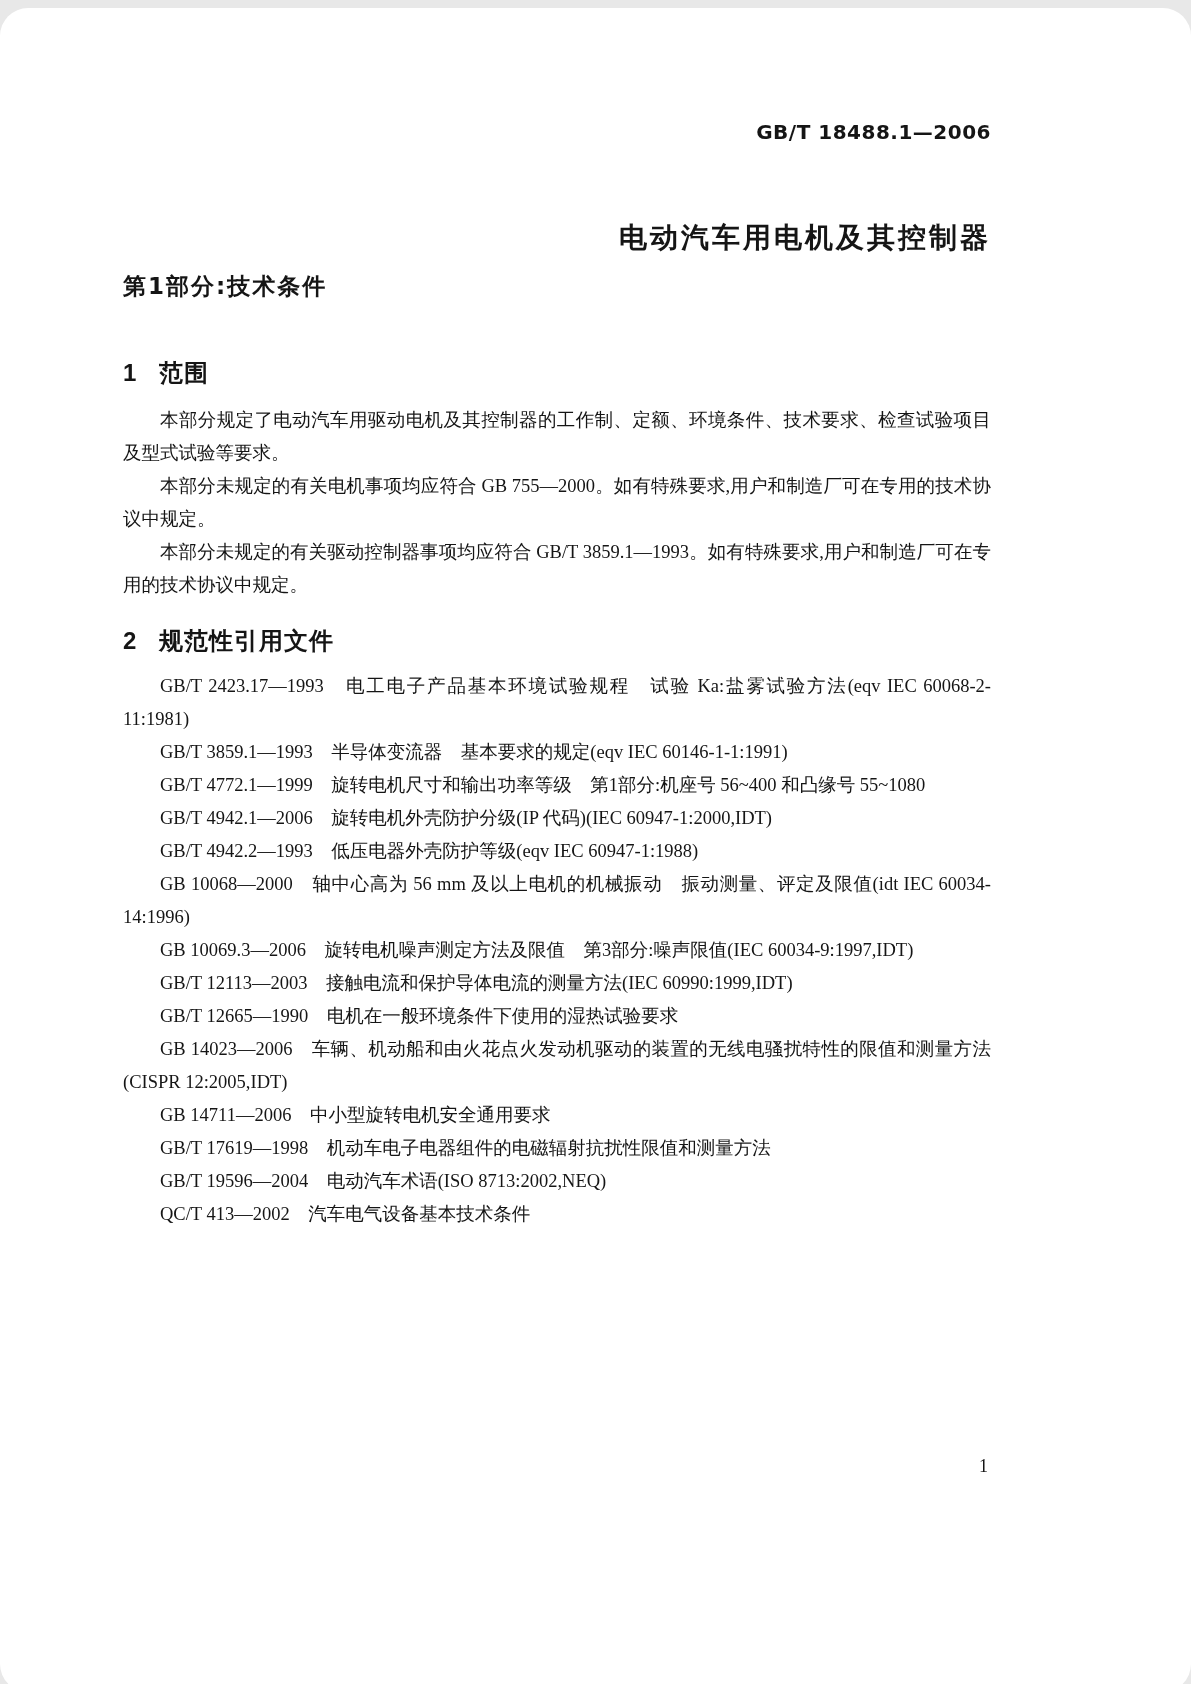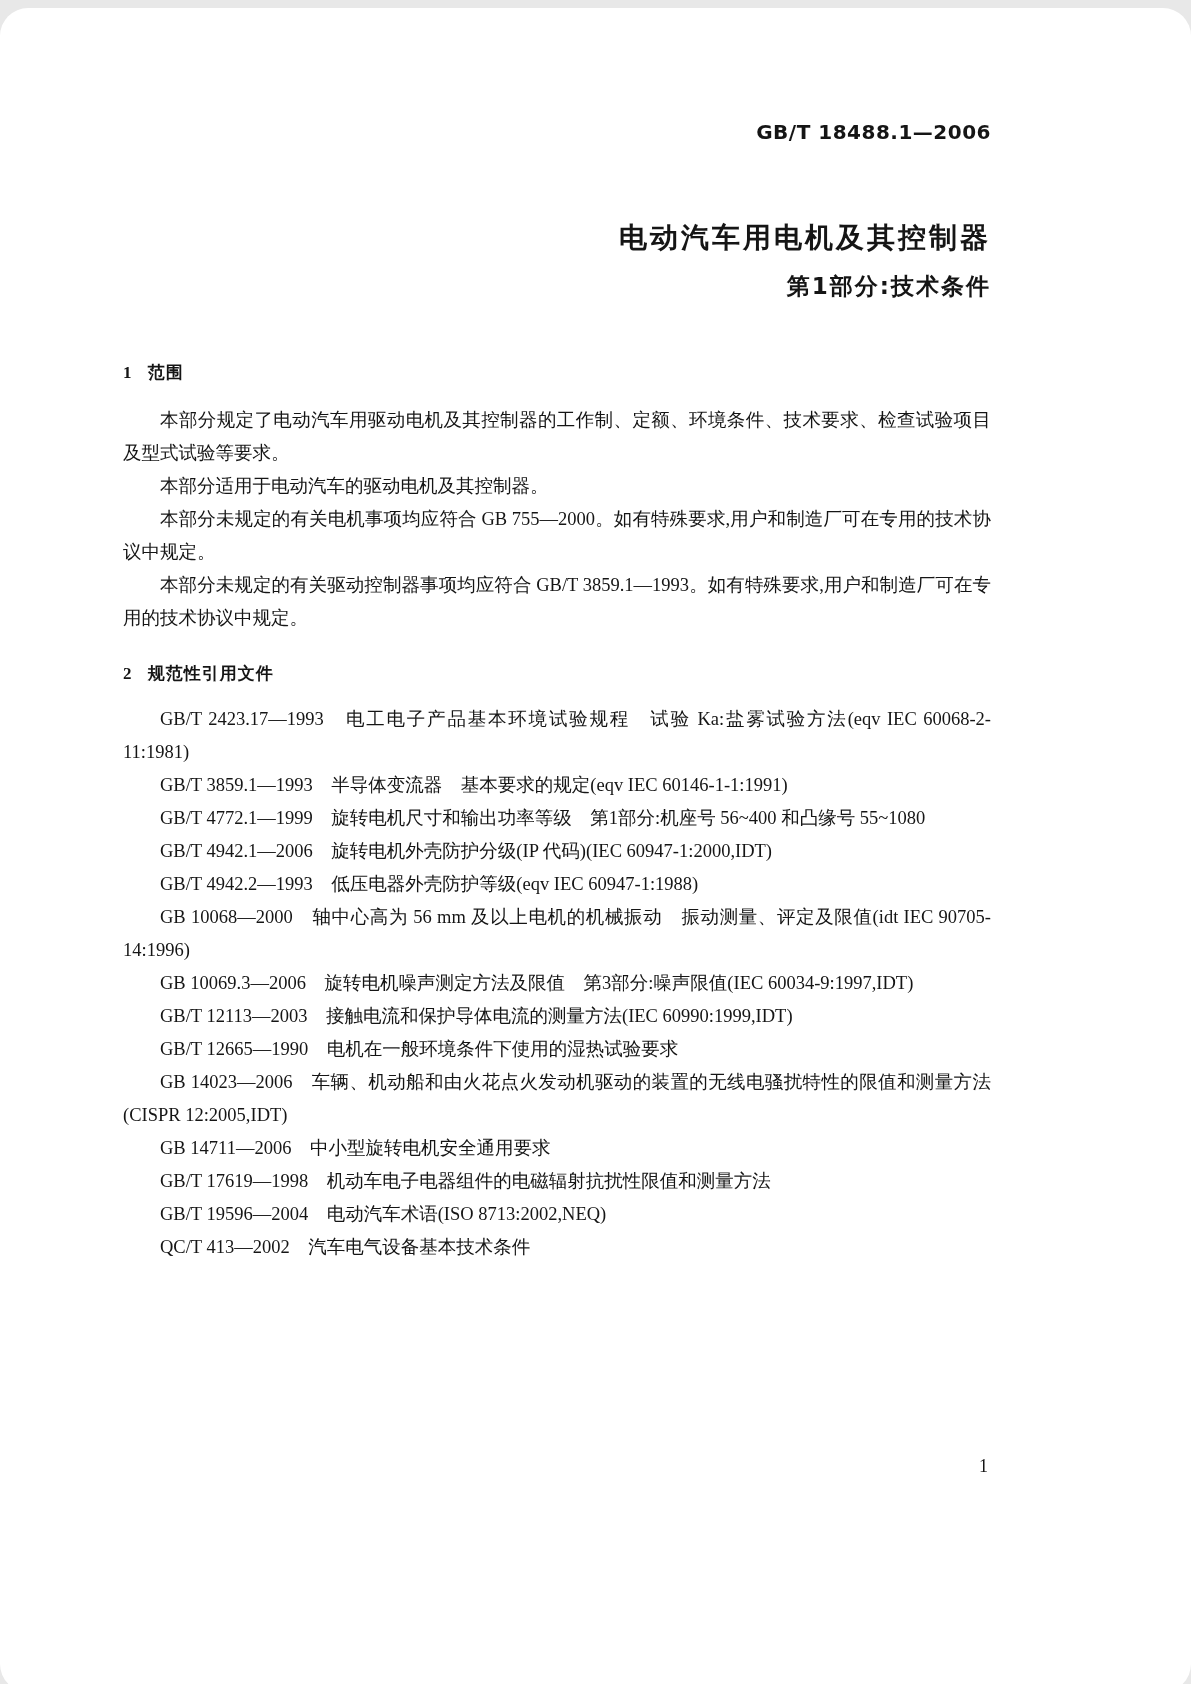--- a/index.html
+++ b/index.html
@@ -32,32 +32,32 @@
     margin: 74px 0 0 0;
     text-align: right;
     font-family: "DejaVu Sans", "Liberation Sans", sans-serif;
     font-weight: bold;
     font-size: 28px;
     letter-spacing: 3px;
     line-height: 40px;
   }
   .doc-subtitle {
     margin: 12px 0 0 0;
-    text-align: right;
+    text-align: left;
     font-family: "DejaVu Sans", "Liberation Sans", sans-serif;
     font-weight: bold;
     font-size: 23px;
     letter-spacing: 2px;
     line-height: 32px;
   }
   .sec-heading {
     margin: 58px 0 18px 0;
-    font-family: Liberation Serif, serif;
+    font-family: Liberation Sans, sans-serif;
     font-weight: bold;
-    font-size: 17px;
+    font-size: 24px;
     line-height: 26px;
     letter-spacing: 1px;
   }
   .sec-heading.second { margin-top: 26px; margin-bottom: 16px; }
   .sec-num { margin-right: 0.9em; }
   .para {
     margin: 0;
     font-size: 18.5px;
     line-height: 33px;
     text-indent: 2em;
@@ -81,35 +81,34 @@
     <div class="std-code">GB/T 18488.1—2006</div>
 
     <h1 class="doc-title">电动汽车用电机及其控制器</h1>
     <h2 class="doc-subtitle">第1部分:技术条件</h2>
 
     <h3 class="sec-heading">
       <span class="sec-num">1</span><span>范围</span>
     </h3>
 
     <p class="para">本部分规定了电动汽车用驱动电机及其控制器的工作制、定额、环境条件、技术要求、检查试验项目及型式试验等要求。</p>
-    <p class="para">本部分适用于电动汽车的驱动电机及其控制器。</p>
     <p class="para">本部分未规定的有关电机事项均应符合 GB 755—2000。如有特殊要求,用户和制造厂可在专用的技术协议中规定。</p>
     <p class="para">本部分未规定的有关驱动控制器事项均应符合 GB/T 3859.1—1993。如有特殊要求,用户和制造厂可在专用的技术协议中规定。</p>
 
     <h3 class="sec-heading second">
       <span class="sec-num">2</span><span>规范性引用文件</span>
     </h3>
 
 
     <p class="para">GB/T 2423.17—1993　电工电子产品基本环境试验规程　试验 Ka:盐雾试验方法(eqv IEC 60068-2-11:1981)</p>
     <p class="para">GB/T 3859.1—1993　半导体变流器　基本要求的规定(eqv IEC 60146-1-1:1991)</p>
     <p class="para">GB/T 4772.1—1999　旋转电机尺寸和输出功率等级　第1部分:机座号 56~400 和凸缘号 55~1080</p>
     <p class="para">GB/T 4942.1—2006　旋转电机外壳防护分级(IP 代码)(IEC 60947-1:2000,IDT)</p>
     <p class="para">GB/T 4942.2—1993　低压电器外壳防护等级(eqv IEC 60947-1:1988)</p>
-    <p class="para">GB 10068—2000　轴中心高为 56 mm 及以上电机的机械振动　振动测量、评定及限值(idt IEC 90705-14:1996)</p>
+    <p class="para">GB 10068—2000　轴中心高为 56 mm 及以上电机的机械振动　振动测量、评定及限值(idt IEC 60034-14:1996)</p>
     <p class="para">GB 10069.3—2006　旋转电机噪声测定方法及限值　第3部分:噪声限值(IEC 60034-9:1997,IDT)</p>
     <p class="para">GB/T 12113—2003　接触电流和保护导体电流的测量方法(IEC 60990:1999,IDT)</p>
     <p class="para">GB/T 12665—1990　电机在一般环境条件下使用的湿热试验要求</p>
     <p class="para">GB 14023—2006　车辆、机动船和由火花点火发动机驱动的装置的无线电骚扰特性的限值和测量方法(CISPR 12:2005,IDT)</p>
     <p class="para">GB 14711—2006　中小型旋转电机安全通用要求</p>
     <p class="para">GB/T 17619—1998　机动车电子电器组件的电磁辐射抗扰性限值和测量方法</p>
     <p class="para">GB/T 19596—2004　电动汽车术语(ISO 8713:2002,NEQ)</p>
     <p class="para">QC/T 413—2002　汽车电气设备基本技术条件</p>
 
   </div>

